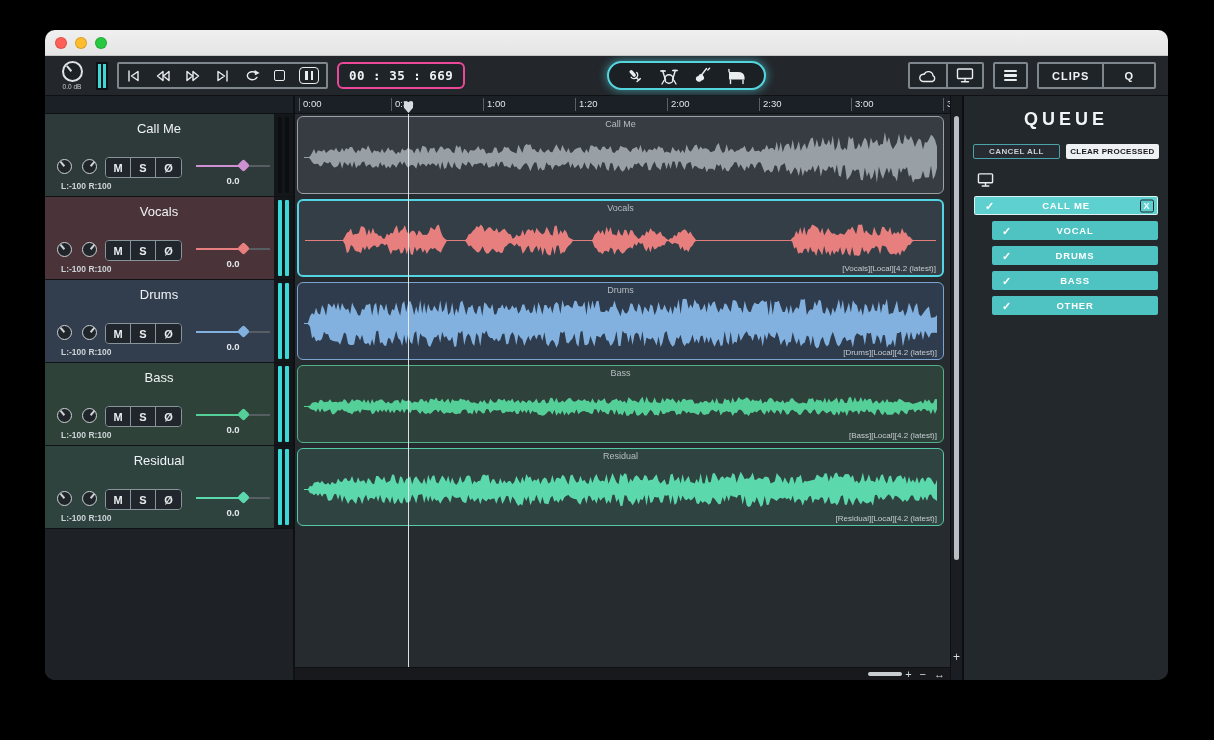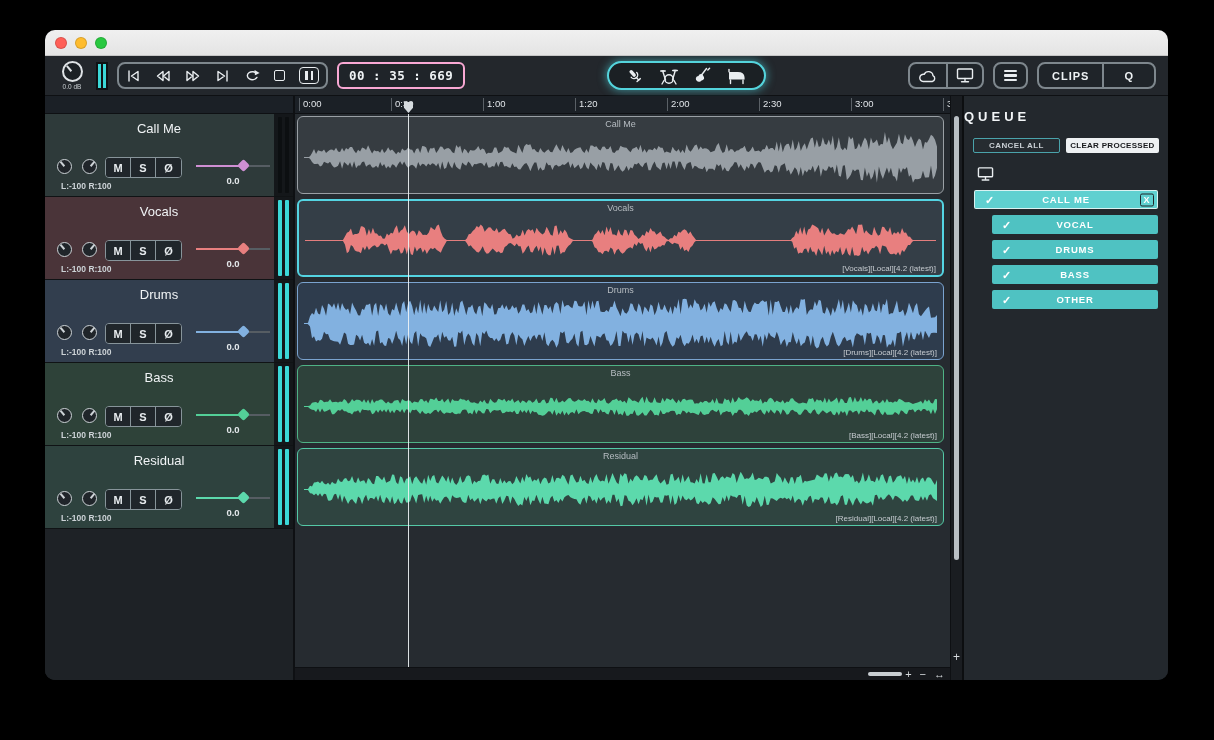--- a/index.html
+++ b/index.html
@@ -15,29 +15,29 @@
   
   .toolbar{height:40px;background:#23272c;border-bottom:1px solid #0e1013;display:flex;align-items:center;
     padding:0 12px;gap:9px;flex:none;}
   .knob-wrap{display:flex;flex-direction:column;align-items:center;width:30px;}
   .mknob{width:21px;height:21px;border:2px solid #dfe3e6;border-radius:50%;background:#1c2125;position:relative;}
   .mknob span{position:absolute;left:50%;top:1px;width:2px;height:7px;background:#dfe3e6;margin-left:-1px;
     transform-origin:1px 8px;transform:rotate(-40deg);}
   .gain-label{font-size:6.5px;color:#c9ced2;margin-top:1px;}
   .tb-meter{display:flex;gap:2px;background:#0f1214;padding:2px;height:28px;}
   .tb-meter span{width:3px;background:#3bd8d8;}
-  .tb-group{border:2px solid #7e878d;border-radius:8px;height:27px;display:flex;align-items:center;
+  .tb-group{border:2px solid #7e878d;border-radius:2px;height:27px;display:flex;align-items:center;
     background:#1f2429;overflow:hidden;}
   .tbtn{height:100%;display:flex;align-items:center;justify-content:center;padding:0 7px;cursor:pointer;}
   .tico line,.tico polygon,.tico path,.tico rect,.tico circle,.tico ellipse{stroke:#e9edf0;stroke-width:1.4;fill:none;stroke-linejoin:round;stroke-linecap:round;}
   .tico .fill{fill:#e9edf0;stroke:none;}
   .stop-sq{width:11px;height:11px;border:1.6px solid #e9edf0;border-radius:2px;}
   .pausebox{border:1.6px solid #e9edf0;border-radius:4px;display:flex;gap:3px;padding:2px 5px;align-items:center;height:17px;}
   .pausebox i{width:2.5px;height:9px;background:#e9edf0;}
-  .time-box{border:2px solid #f9a8d4;border-radius:6px;height:27px;display:flex;align-items:center;padding:0 10px;
+  .time-box{border:2px solid #ec4899;border-radius:6px;height:27px;display:flex;align-items:center;padding:0 10px;
     font-family:"DejaVu Sans Mono",monospace;font-size:12.5px;font-weight:bold;color:#eef2f4;letter-spacing:0.5px;background:#1f2429;}
   .spacer{flex:1;}
   .inst-pill{border:2px solid #54d4dc;border-radius:15px;height:29px;display:flex;align-items:center;gap:13px;
     padding:0 16px;background:#1b2024;box-shadow:0 0 9px 1px rgba(80,212,220,.55);}
   .menu-bars{display:flex;flex-direction:column;gap:2.5px;padding:0 9px;}
   .menu-bars i{width:13px;height:2.2px;background:#e9edf0;border-radius:1px;}
   .tb-label{font-size:11px;font-weight:bold;letter-spacing:1px;color:#eef2f4;padding:0 13px;}
   .tb-div{width:2px;height:100%;background:#7e878d;}
   
   .main{flex:1;display:grid;grid-template-columns:250px 1fr 12px 206px;min-height:0;}
@@ -79,21 +79,21 @@
   .hscroll{height:13px;background:#17191d;border-top:1px solid #0e1013;position:relative;flex:none;}
   .hthumb{position:absolute;right:48px;top:4px;width:34px;height:3.5px;background:#c9ced2;border-radius:2px;cursor:grab;}
   .hzooms{position:absolute;right:5px;top:0;bottom:0;display:flex;gap:8px;align-items:center;}
   .hzooms span{font-size:11px;color:#d6dadd;cursor:pointer;line-height:1;}
   
   .vscroll{position:relative;background:#1a1d21;border-left:1px solid #0e1013;}
   .vthumb{position:absolute;left:3px;top:20px;width:5px;height:76%;background:#b9bfc4;border-radius:3px;cursor:grab;}
   .vzoom{position:absolute;bottom:16px;left:0;right:0;text-align:center;font-size:12px;color:#d6dadd;cursor:pointer;}
   
   .queue-col{background:#23282d;border-left:2px solid #0c0e10;display:flex;flex-direction:column;}
-  .q-title{padding:13px 0 14px;font-size:13px;font-weight:bold;letter-spacing:4px;color:#f2f5f7;}
+  .q-title{text-align:center;padding:13px 0 14px;font-size:18px;font-weight:bold;letter-spacing:4px;color:#f2f5f7;}
   .q-actions{display:flex;gap:6px;padding:0 9px;}
   .q-cancel{flex:1;height:15px;background:#262c31;border:1px solid #4aa3ab;border-radius:2px;color:#c9cfd4;
     font-size:8px;font-weight:bold;letter-spacing:.4px;display:flex;align-items:center;justify-content:center;cursor:pointer;}
   .q-clear{flex:1.1;height:15px;background:#eef1f3;border-radius:2px;color:#17191c;font-size:8px;font-weight:bold;
     letter-spacing:.3px;display:flex;align-items:center;justify-content:center;cursor:pointer;}
   .q-device{padding:13px 0 6px 12px;}
   .q-device svg{display:block;}
   .qico rect,.qico line{stroke:#e9edf0;stroke-width:1.5;fill:none;stroke-linecap:round;}
   .q-list{display:flex;flex-direction:column;gap:6px;padding:2px 10px;}
   .q-item{position:relative;height:19px;background:#4fc2c2;border-radius:2px;display:flex;align-items:center;

